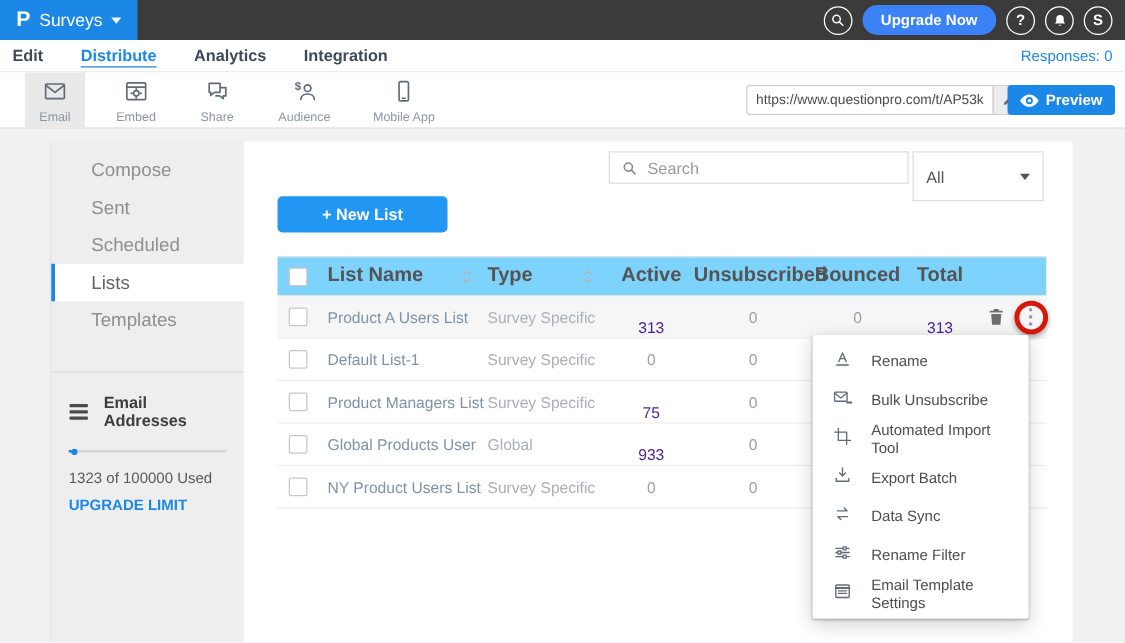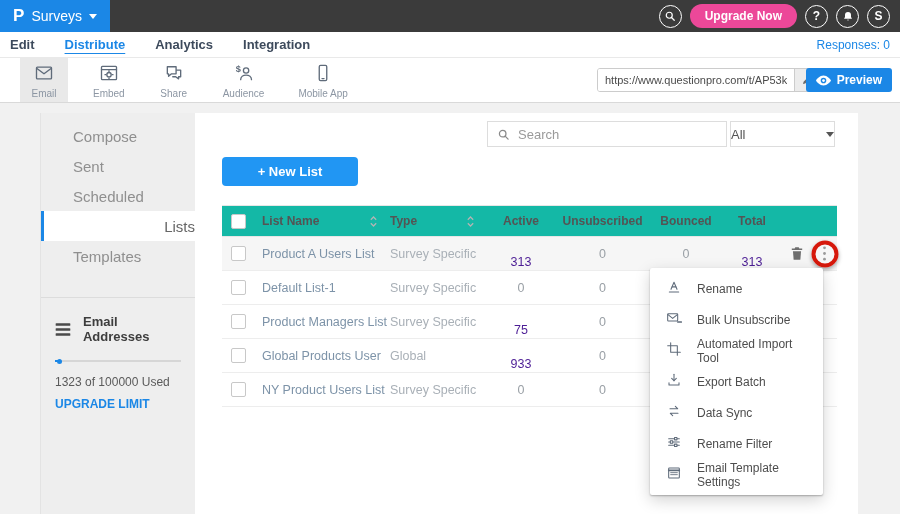--- a/index.html
+++ b/index.html
@@ -12,21 +12,21 @@
   .logo-block { width:110px; height:32px; background:#1b87e6; display:flex; align-items:center; justify-content:center; gap:7px; color:#fff; cursor:pointer; }
   .logo-p { font-size:17px; font-weight:800; }
   .switcher-label { font-size:14px; }
   .caret-down-w { width:0; height:0; border-left:4px solid transparent; border-right:4px solid transparent; border-top:5px solid #fff; }
   .breadcrumb { display:flex; align-items:center; gap:9px; margin-left:16px; font-size:13px; }
   .bc-parent { color:#9a9a9a; }
   .bc-sep { color:#8a8a8a; font-size:14px; }
   .bc-title { color:#fff; font-weight:500; }
   .top-right { margin-left:auto; display:flex; align-items:center; gap:8px; padding-right:10px; }
   .circle-btn { width:23px; height:23px; border:1.5px solid #fff; border-radius:50%; display:flex; align-items:center; justify-content:center; color:#fff; font-size:12px; font-weight:700; cursor:pointer; flex:none; }
-  .upgrade-btn { background:#ec4899; color:#fff; font-size:12px; font-weight:700; padding:5px 15px; border-radius:13px; cursor:pointer; white-space:nowrap; }
+  .upgrade-btn { background:#3b82f6; color:#fff; font-size:12px; font-weight:700; padding:5px 15px; border-radius:13px; cursor:pointer; white-space:nowrap; }
 
   
   .nav { height:26px; background:#fff; border-bottom:1px solid #e9e9e9; display:flex; align-items:center; gap:30px; padding:0 10px; }
   .nav-tab { font-size:13px; font-weight:600; color:#3d4a5c; cursor:pointer; }
   .nav-tab.active { color:#1b87e6; text-decoration:underline; text-underline-offset:4px; }
   .responses { margin-left:auto; font-size:12px; color:#1b87e6; cursor:pointer; }
 
   
   .toolbar { height:45px; background:#fff; border-bottom:1px solid #d9d9d9; display:flex; align-items:stretch; padding-left:20px; position:relative; }
   .channel { min-width:48px; padding:4px 9px 2px; margin-right:16px; display:flex; flex-direction:column; align-items:center; justify-content:center; gap:1px; cursor:pointer; }
@@ -36,41 +36,41 @@
   .url-box { position:absolute; right:81px; top:10px; width:222px; height:24px; display:flex; border:1px solid #ccc; border-radius:3px; background:#fff; overflow:hidden; }
   .url-input { flex:1; border:none; outline:none; font-size:11px; color:#4a4a4a; padding:0 7px; font-family:inherit; min-width:0; }
   .pencil-seg { width:24px; background:#ececec; border-left:1px solid #ccc; display:flex; align-items:center; justify-content:center; cursor:pointer; }
   .preview-btn { position:absolute; right:8px; top:10px; height:24px; background:#1b87e6; color:#fff; font-size:12px; font-weight:600; border-radius:3px; display:flex; align-items:center; gap:6px; padding:0 10px; cursor:pointer; }
 
   
   .main { position:absolute; top:103px; left:0; right:0; bottom:0; background:#f1f1f1; }
   .sidebar { position:absolute; left:40px; top:10px; bottom:0; width:155px; background:#eeeeee; border-left:1px solid #e3e3e3; }
   .side-items { padding-top:8px; }
   .side-item { height:30px; display:flex; align-items:center; padding-left:29px; font-size:15px; color:#8f8f8f; border-left:3px solid transparent; cursor:pointer; }
-  .side-item.active { background:#fff; border-left-color:#1b87e6; color:#666;justify-content:flex-end; }
+  .side-item.active { background:#fff; border-left-color:#1b87e6; color:#666; }
   .addr { margin-top:26px; border-top:1px solid #dcdcdc; padding:16px 14px 0; }
   .addr-head { display:flex; align-items:center; gap:12px; font-size:13px; font-weight:700; color:#3d3d3d; }
   .prog-track { margin-top:16px; height:2px; background:#d6d6d6; position:relative; }
   .prog-fill { position:absolute; left:0; top:0; height:2px; width:3px; background:#1b87e6; }
   .prog-dot { position:absolute; left:2px; top:-1.5px; width:5px; height:5px; border-radius:50%; background:#1b87e6; }
   .addr-usage { margin-top:13px; font-size:12px; color:#5a5a5a; }
   .addr-upgrade { margin-top:8px; font-size:12px; font-weight:600; color:#1b87e6; cursor:pointer; }
 
   .content { position:absolute; left:195px; right:42px; top:10px; bottom:0; background:#fff; }
   .search-box { position:absolute; top:8px; left:292px; width:240px; height:26px; border:1px solid #ddd; background:#fff; display:flex; align-items:center; gap:8px; padding:0 9px; }
   .search-box input { border:none; outline:none; flex:1; font-size:13px; color:#555; font-family:inherit; min-width:0; }
   .search-box input::placeholder { color:#9a9a9a; }
-  .filter-dd { position:absolute; top:8px; right:23px; width:105px; height:26px; border:1px solid #ddd; background:#fff; display:flex; align-items:center; padding:0 0; font-size:13px; color:#555; cursor:pointer; }
+  .filter-dd { position:absolute; top:8px; right:23px; width:105px; height:40px; border:1px solid #ddd; background:#fff; display:flex; align-items:center; padding:0 10px; font-size:13px; color:#555; cursor:pointer; }
   .caret-down-d { margin-left:auto; width:0; height:0; border-left:4px solid transparent; border-right:4px solid transparent; border-top:5px solid #555; }
   .new-list-btn { position:absolute; top:44px; left:27px; width:136px; height:29px; background:#2196f3; color:#fff; border-radius:4px; font-size:13px; font-weight:700; display:flex; align-items:center; justify-content:center; cursor:pointer; }
 
   
   .table { position:absolute; top:92px; left:27px; right:21px; }
   .thead, .trow { display:grid; grid-template-columns:40px 128px 97px 68px 95px 72px 60px 30px 25px; align-items:center; }
-  .thead { height:32px; background:#14b8a6; border-top:1px solid #e6e6e6; border-bottom:1px solid #e6e6e6; font-size:12px; font-weight:700; color:#545454; }
+  .thead { height:32px; background:#7dd3fc; border-top:1px solid #e6e6e6; border-bottom:1px solid #e6e6e6; font-size:16px; font-weight:700; color:#545454; }
   .trow { height:34px; border-bottom:1px solid #ededed; font-size:12.5px; background:#fff; }
   .trow.highlighted { background:#f6f6f6; }
   .checkbox { width:15px; height:15px; border:1px solid #c8c8c8; border-radius:2px; background:#fff; margin-left:9px; cursor:pointer; }
   .hcell-sortable { display:flex; align-items:center; justify-content:space-between; padding-right:12px; }
   .c-center { text-align:center; }
   .cell-name { color:#7d93a8; cursor:pointer; }
   .cell-type { color:#a9b0b7; }
   .num-val { color:#4c1d95;margin-top:16px; }
   .num-zero { color:#9aa0a6; }
   .cell-trash, .cell-dots { display:flex; align-items:center; justify-content:center; }

